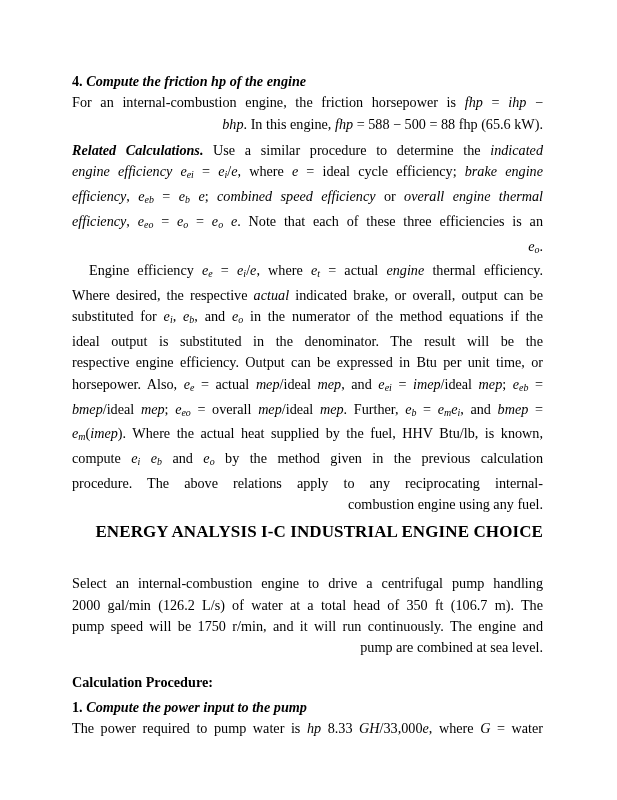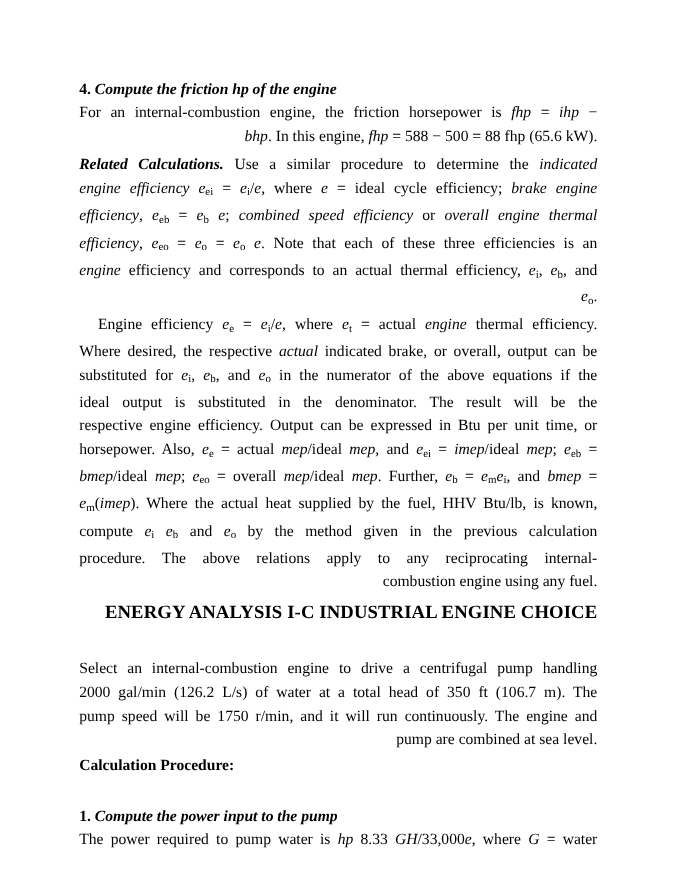--- a/index.html
+++ b/index.html
@@ -12,59 +12,58 @@
     width: 617px; height: 664px;
     padding: 71px 74px 0 72px;
     color: #000000;
     font-size: 14.2px;
     line-height: 21.3px;
   }
   .line { text-align: right; }
   .line.just { text-align: justify; text-align-last: justify; text-justify: inter-word; }
   .line.ind { text-indent: 17px; }
   .it { font-style: italic; }
-  .sub { font-size: 0.7em; vertical-align: -0.25em; }
+  .sub { font-style: italic; font-size: 0.7em; vertical-align: -0.25em; }
   .step-heading { font-weight: bold; }
   .step-num { font-style: normal; }
   .step-title { font-style: italic; }
   .section-heading {
     font-weight: bold;
     font-size: 17px;
     line-height: 24px;
     letter-spacing: 0.1px;
     margin-top: 5px;
     margin-bottom: 29px;
     text-align: right;
   }
-  .sub-heading { font-weight: bold; margin-top: 3px; }
-  .sub-heading + .step-heading { margin-top: 24px; }
+  .sub-heading { font-weight: bold; margin-top: 13px; }
+  .sub-heading + .step-heading { margin-top: 4px; }
   [data-name="related-calculations-paragraph"] { margin-top: 5px; }
 </style>
 </head>
 <body>
 
 <div class="page" data-name="document-page">
   <div data-name="page-content">
       <div class="step-heading" data-name="step-heading-4"><span class="step-num" data-name="step-number">4. </span><span class="step-title" data-name="step-title">Compute the friction hp of the engine</span></div>
       <div class="paragraph" data-name="friction-hp-paragraph">
         <div class="line just" data-name="text-line"><span>For an internal-combustion engine, the friction horsepower is </span><span class="it">fhp</span><span> = </span><span class="it">ihp</span><span> −</span></div>
         <div class="line" data-name="text-line"><span class="it">bhp</span><span>. In this engine, </span><span class="it">fhp</span><span> = 588 − 500 = 88 fhp (65.6 kW).</span></div>
       </div>
       <div class="paragraph" data-name="related-calculations-paragraph">
         <div class="line just" data-name="text-line"><span class="bdit" style="font-weight: bold; font-style: italic; margin-top: 40px;">Related Calculations.</span><span> Use a similar procedure to determine the </span><span class="it">indicated</span></div>
         <div class="line just" data-name="text-line"><span class="it">engine efficiency e</span><span class="sub">ei</span><span> = </span><span class="it">e</span><span class="sub">i</span><span>/</span><span class="it">e</span><span>, where </span><span class="it">e</span><span> = ideal cycle efficiency; </span><span class="it">brake engine</span></div>
         <div class="line just" data-name="text-line"><span class="it">efficiency</span><span>, </span><span class="it">e</span><span class="sub">eb</span><span> = </span><span class="it">e</span><span class="sub">b</span><span> </span><span class="it">e</span><span>; </span><span class="it">combined speed efficiency</span><span> or </span><span class="it">overall engine thermal</span></div>
         <div class="line just" data-name="text-line"><span class="it">efficiency</span><span>, </span><span class="it">e</span><span class="sub">eo</span><span> = </span><span class="it">e</span><span class="sub">o</span><span> = </span><span class="it">e</span><span class="sub">o</span><span> </span><span class="it">e</span><span>. Note that each of these three efficiencies is an</span></div>
-        <div class="line just" data-name="text-line"><span class="it">engine</span><span> efficiency and corresponds to an actual thermal efficiency, </span><span class="it">e</span><span class="sub">i</span><span>, </span><span class="it">e</span><span class="sub">b</span><span>, and</span></div>
         <div class="line" data-name="text-line"><span class="it">e</span><span class="sub">o</span><span>.</span></div>
       </div>
       <div class="paragraph" data-name="engine-efficiency-paragraph">
         <div class="line just ind" data-name="text-line"><span>Engine efficiency </span><span class="it">e</span><span class="sub">e</span><span> = </span><span class="it">e</span><span class="sub">i</span><span>/</span><span class="it">e</span><span>, where </span><span class="it">e</span><span class="sub">t</span><span> = actual </span><span class="it">engine</span><span> thermal efficiency.</span></div>
         <div class="line just" data-name="text-line"><span>Where desired, the respective </span><span class="it">actual</span><span> indicated brake, or overall, output can be</span></div>
-        <div class="line just" data-name="text-line"><span>substituted for </span><span class="it">e</span><span class="sub">i</span><span>, </span><span class="it">e</span><span class="sub">b</span><span>, and </span><span class="it">e</span><span class="sub">o</span><span> in the numerator of the above equations if the</span></div>
+        <div class="line just" data-name="text-line"><span>substituted for </span><span class="it">e</span><span class="sub">i</span><span>, </span><span class="it">e</span><span class="sub">b</span><span>, and </span><span class="it">e</span><span class="sub">o</span><span> in the numerator of the method equations if the</span></div>
         <div class="line just" data-name="text-line"><span>ideal output is substituted in the denominator. The result will be the</span></div>
         <div class="line just" data-name="text-line"><span>respective engine efficiency. Output can be expressed in Btu per unit time, or</span></div>
         <div class="line just" data-name="text-line"><span>horsepower. Also, </span><span class="it">e</span><span class="sub">e</span><span> = actual </span><span class="it">mep</span><span>/ideal </span><span class="it">mep</span><span>, and </span><span class="it">e</span><span class="sub">ei</span><span> = </span><span class="it">imep</span><span>/ideal </span><span class="it">mep</span><span>; </span><span class="it">e</span><span class="sub">eb</span><span> =</span></div>
         <div class="line just" data-name="text-line"><span class="it">bmep</span><span>/ideal </span><span class="it">mep</span><span>; </span><span class="it">e</span><span class="sub">eo</span><span> = overall </span><span class="it">mep</span><span>/ideal </span><span class="it">mep</span><span>. Further, </span><span class="it">e</span><span class="sub">b</span><span> = </span><span class="it">e</span><span class="sub">m</span><span class="it">e</span><span class="sub">i</span><span>, and </span><span class="it">bmep</span><span> =</span></div>
         <div class="line just" data-name="text-line"><span class="it">e</span><span class="sub">m</span><span>(</span><span class="it">imep</span><span>). Where the actual heat supplied by the fuel, HHV Btu/lb, is known,</span></div>
         <div class="line just" data-name="text-line"><span>compute </span><span class="it">e</span><span class="sub">i</span><span> </span><span class="it">e</span><span class="sub">b</span><span> and </span><span class="it">e</span><span class="sub">o</span><span> by the method given in the previous calculation</span></div>
         <div class="line just" data-name="text-line"><span>procedure. The above relations apply to any reciprocating internal-</span></div>
         <div class="line" data-name="text-line"><span>combustion engine using any fuel.</span></div>
       </div>
       <div class="section-heading" data-name="section-heading">ENERGY ANALYSIS I-C INDUSTRIAL ENGINE CHOICE</div>

